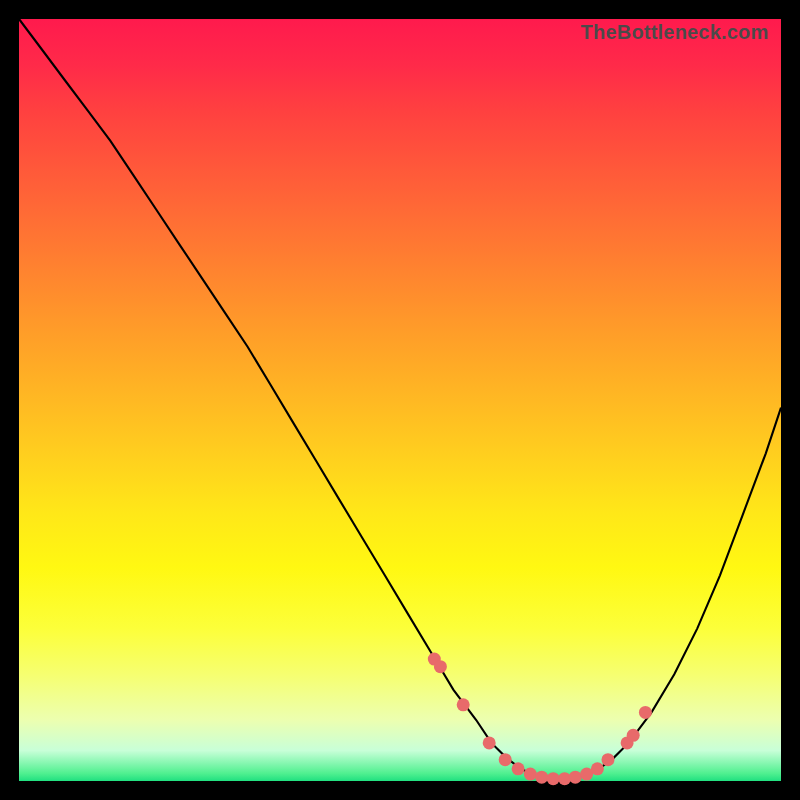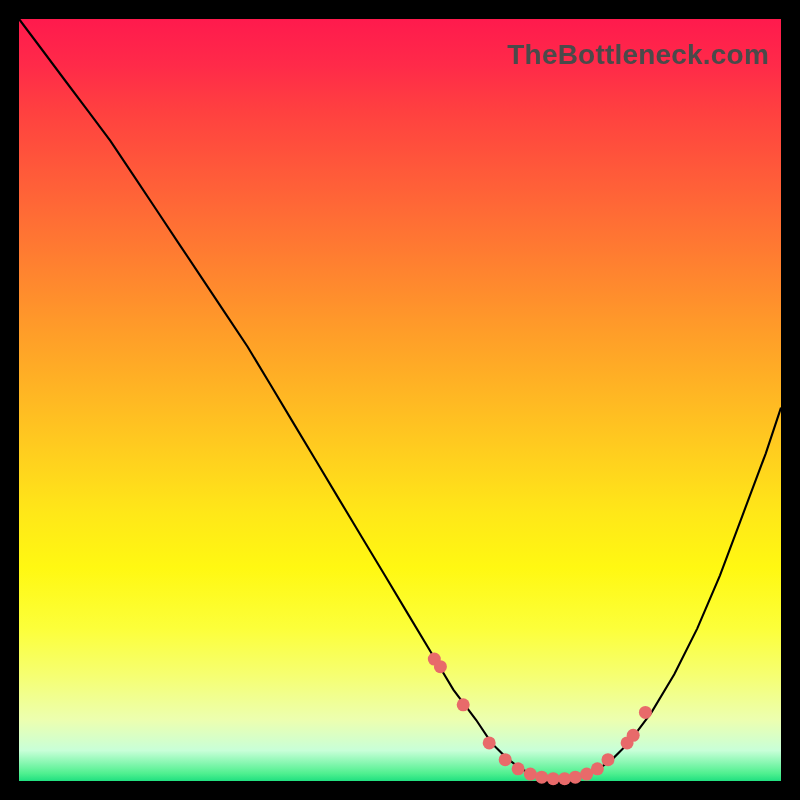--- a/index.html
+++ b/index.html
@@ -38,23 +38,23 @@
       #fcff3a 80%,
       #f6ff70 86%,
       #ecffb0 92%,
       #c8ffd8 96%,
       #50f090 99%,
       #20e080 100%
     );
   }
   .watermark {
     position: absolute;
-    top: 20px;
+    top: 2px;
     right: 12px;
-    font-size: 28px;
+    font-size: 20px;
     font-weight: 600;
     color: #4a4a4a;
     letter-spacing: 0.2px;
   }
   svg.curve {
     position: absolute;
     left: 0;
     top: 0;
     width: 762px;
     height: 762px;

